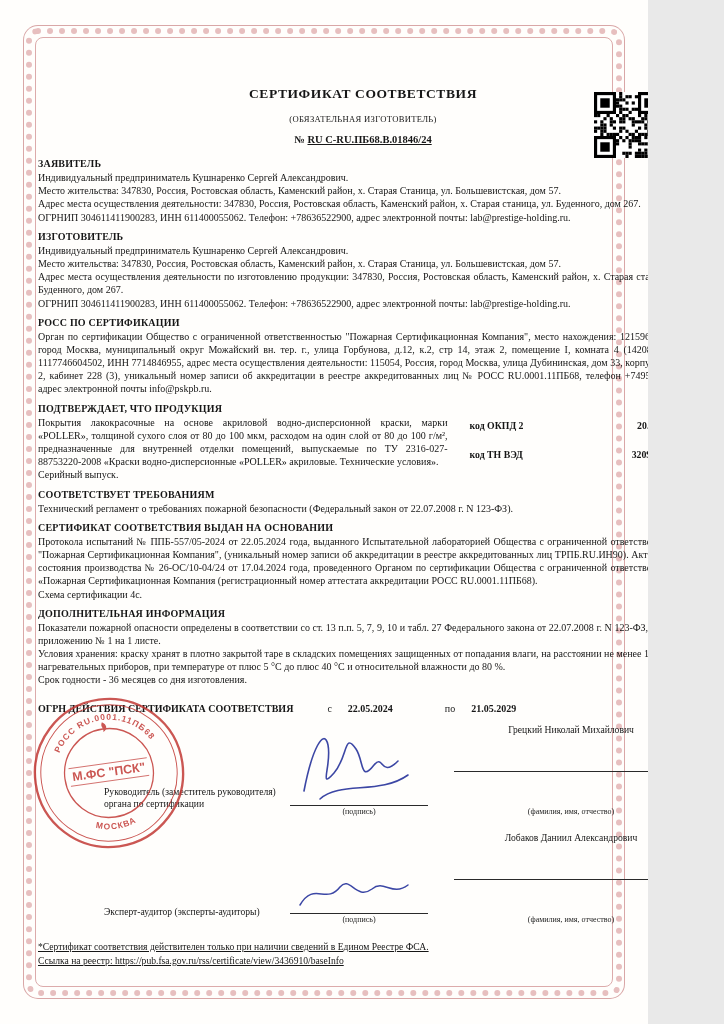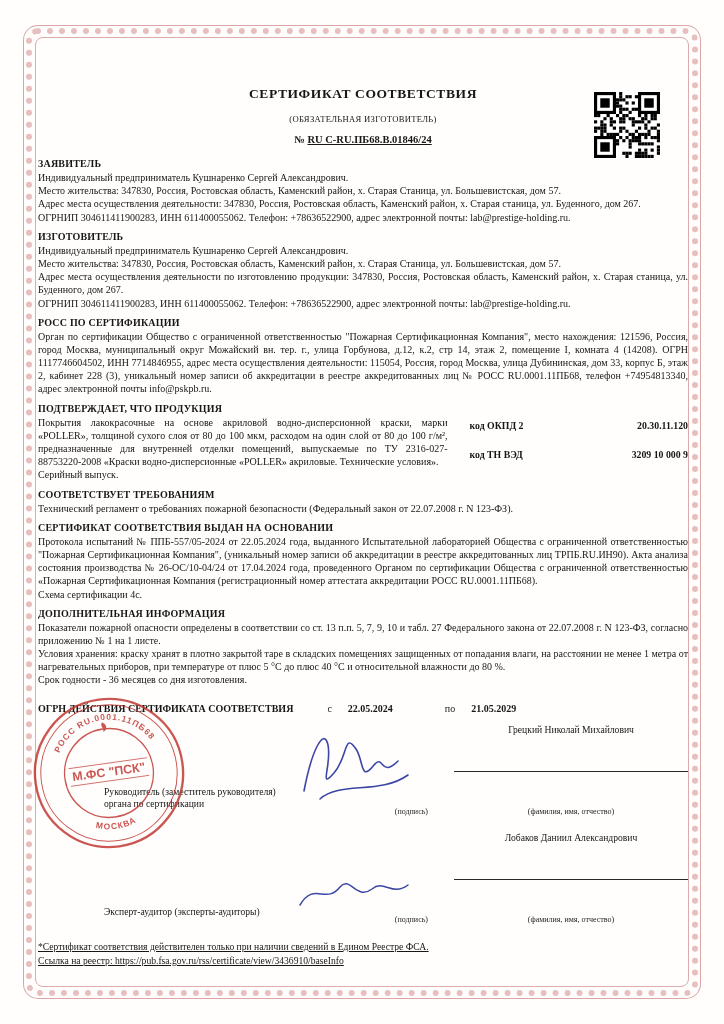--- a/index.html
+++ b/index.html
@@ -1,20 +1,20 @@
 <!DOCTYPE html>
 <html lang="ru"><head>
 <meta charset="utf-8">
 <style>
   html,body{margin:0;padding:0;}
   body{
     width:724px;height:1024px;background:#e9e9e9;
     font-family:"Liberation Serif","DejaVu Serif",serif;color:#161616;
   }
-  .sheet{position:relative;width:724px;height:1024px;background:#fffefc;overflow:hidden;}
+  .sheet{position:relative;width:648px;height:1024px;background:#fffefc;overflow:hidden;}
   
   .frame{position:absolute;inset:26px 24px;border-radius:14px;box-shadow:0 0 0 1px #d9a7a7;pointer-events:none;}
   .frame::before{content:"";position:absolute;inset:2px;border:6px dotted #e7bfbf;border-radius:12px;}
   .frame::after{content:"";position:absolute;inset:11px;border:1px solid #dcabab;border-radius:8px;}
 
   .qr{position:absolute;left:594px;top:92px;width:66px;height:66px;background:#fff;}
 
   .content{position:absolute;left:38px;top:86px;width:650px;}
 
   .title{font-weight:bold;font-size:13.5px;text-align:center;letter-spacing:.6px;margin-bottom:12px;}
@@ -37,21 +37,21 @@
   .validity .v-from-label{margin-left:34px;}
   .validity .v-date{margin-left:16px;font-weight:bold;}
   .validity .v-to-label{margin-left:52px;}
 
   .sign-area{position:relative;margin-top:4px;min-height:128px;}
   .stamp{position:absolute;left:-8px;top:-30px;width:158px;height:158px;transform:rotate(-8deg);opacity:.85;z-index:3;}
   .stamp-arc{font-size:8.6px;font-weight:bold;fill:#c23a36;font-family:"Liberation Sans",sans-serif;letter-spacing:1px;}
   .stamp-center{font-size:12.5px;font-weight:bold;fill:#c23a36;font-family:"Liberation Sans",sans-serif;}
   .sign-row{display:flex;align-items:flex-end;margin-left:66px;margin-bottom:16px;}
   .role{width:178px;font-size:9.6px;line-height:1.25;padding-bottom:6px;}
-  .sig-col{width:138px;margin-left:8px;position:relative;display:flex;flex-direction:row;justify-content:flex-end;}
+  .sig-col{width:138px;margin-left:8px;position:relative;display:flex;flex-direction:column;justify-content:flex-end;}
   .sig-svg{position:absolute;left:0;bottom:9px;pointer-events:none;}
   .name-col{flex:1;margin-left:26px;display:flex;flex-direction:column;justify-content:flex-end;gap:34px;}
   .name{font-size:9.6px;text-align:center;margin-bottom:1px;}
   .line{border-bottom:1px solid #2a2a2a;height:1px;}
   .cap{font-size:8px;text-align:center;margin-top:1px;color:#222;}
 
   .footer{margin-top:6px;font-size:9.6px;line-height:1.45;position:relative;z-index:2;text-decoration:underline;}
   .footer .note{margin:0;}
   .footer .link{margin:0;}
 </style>

